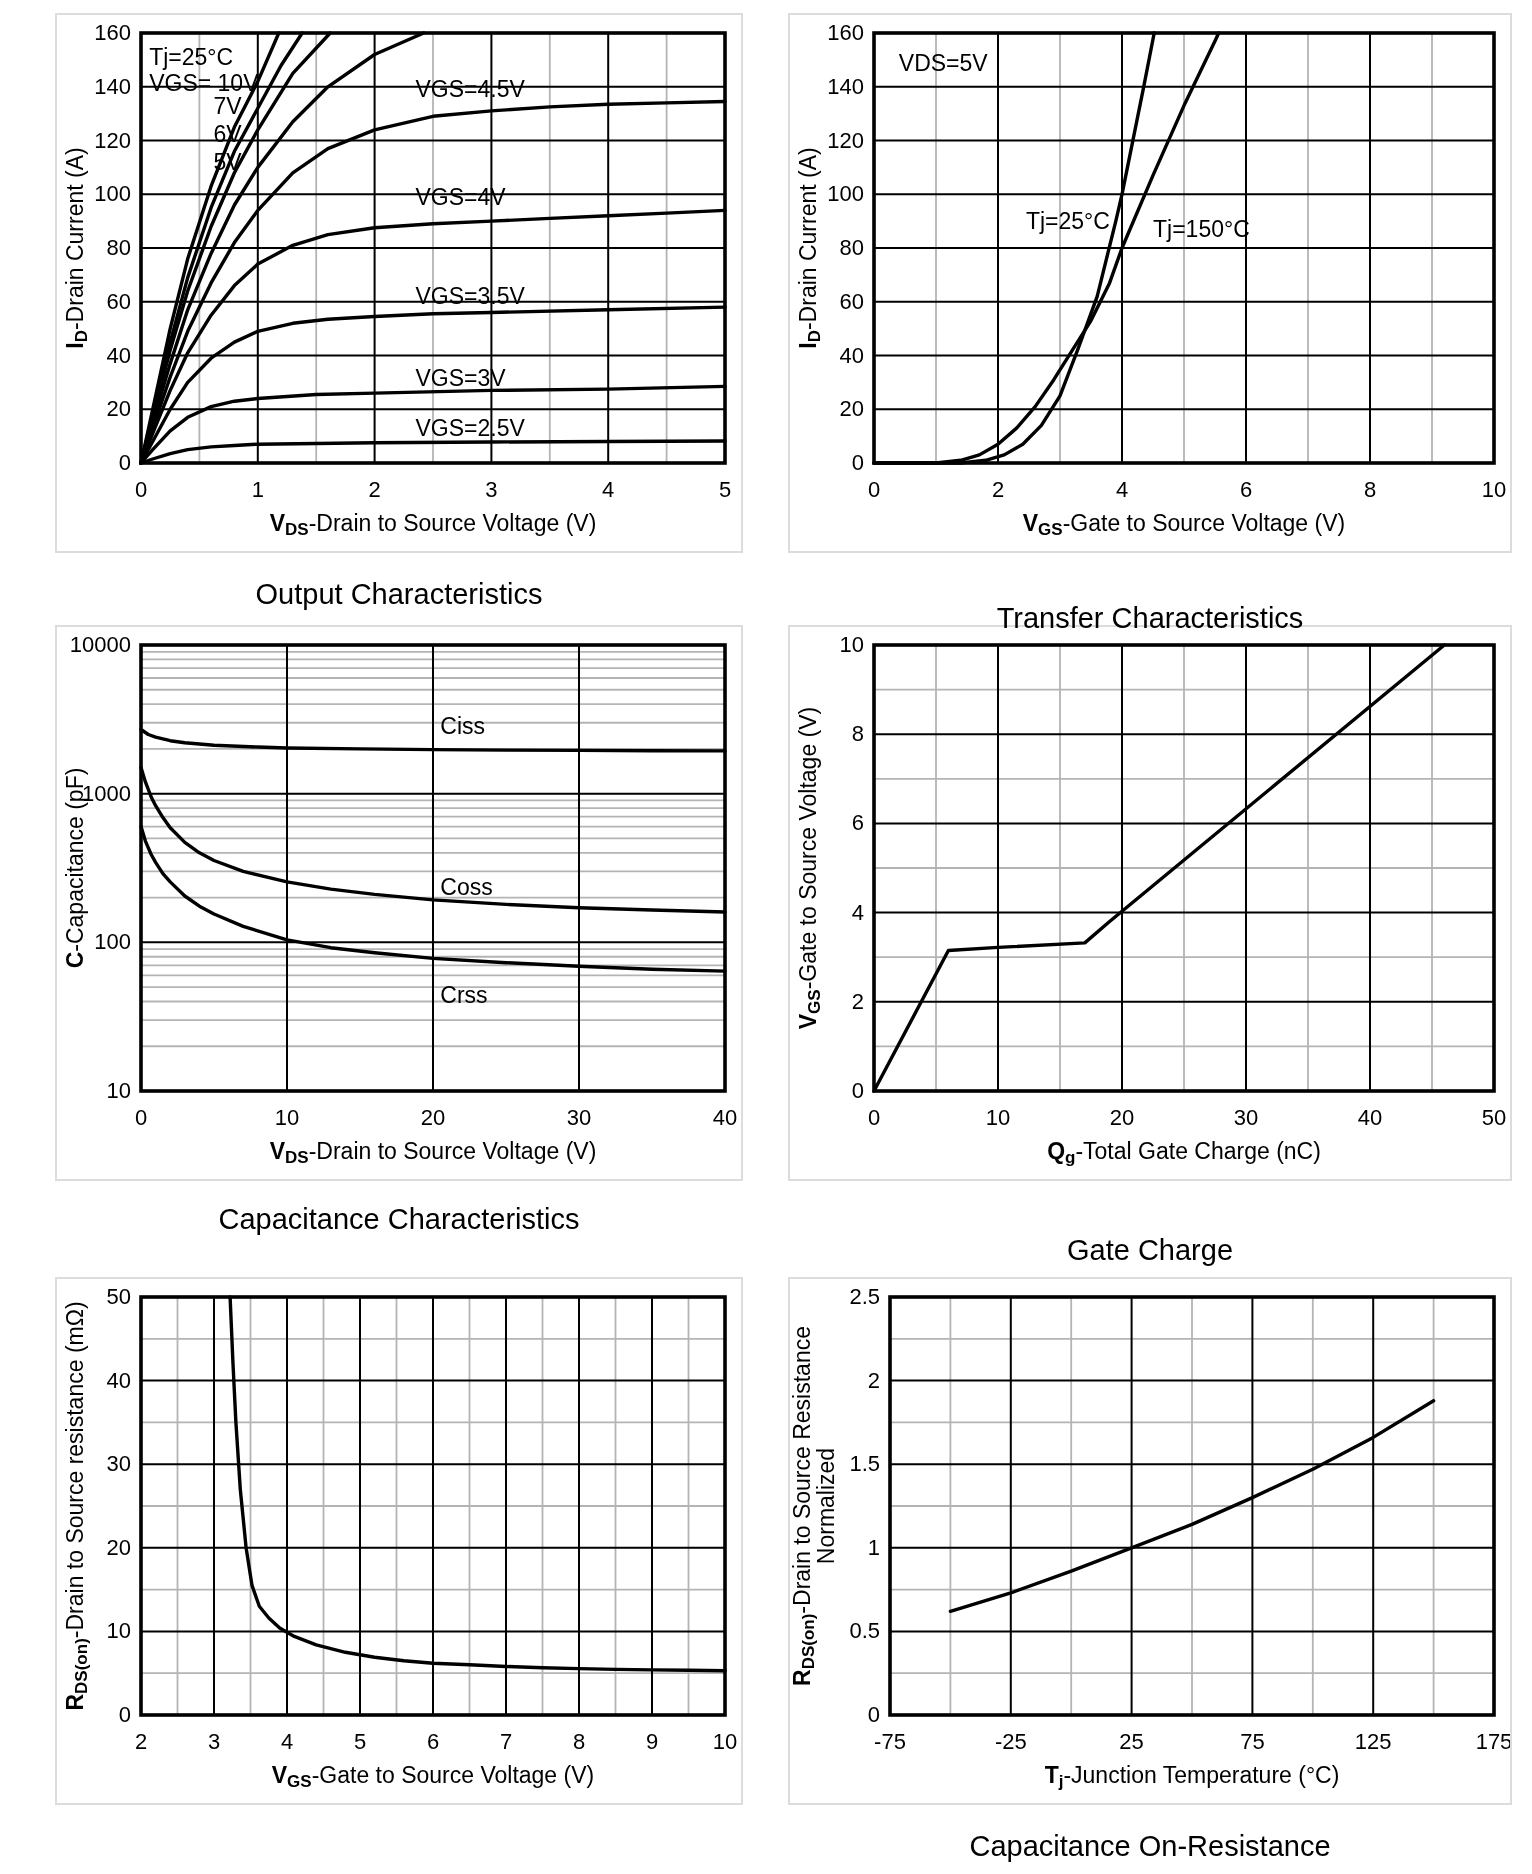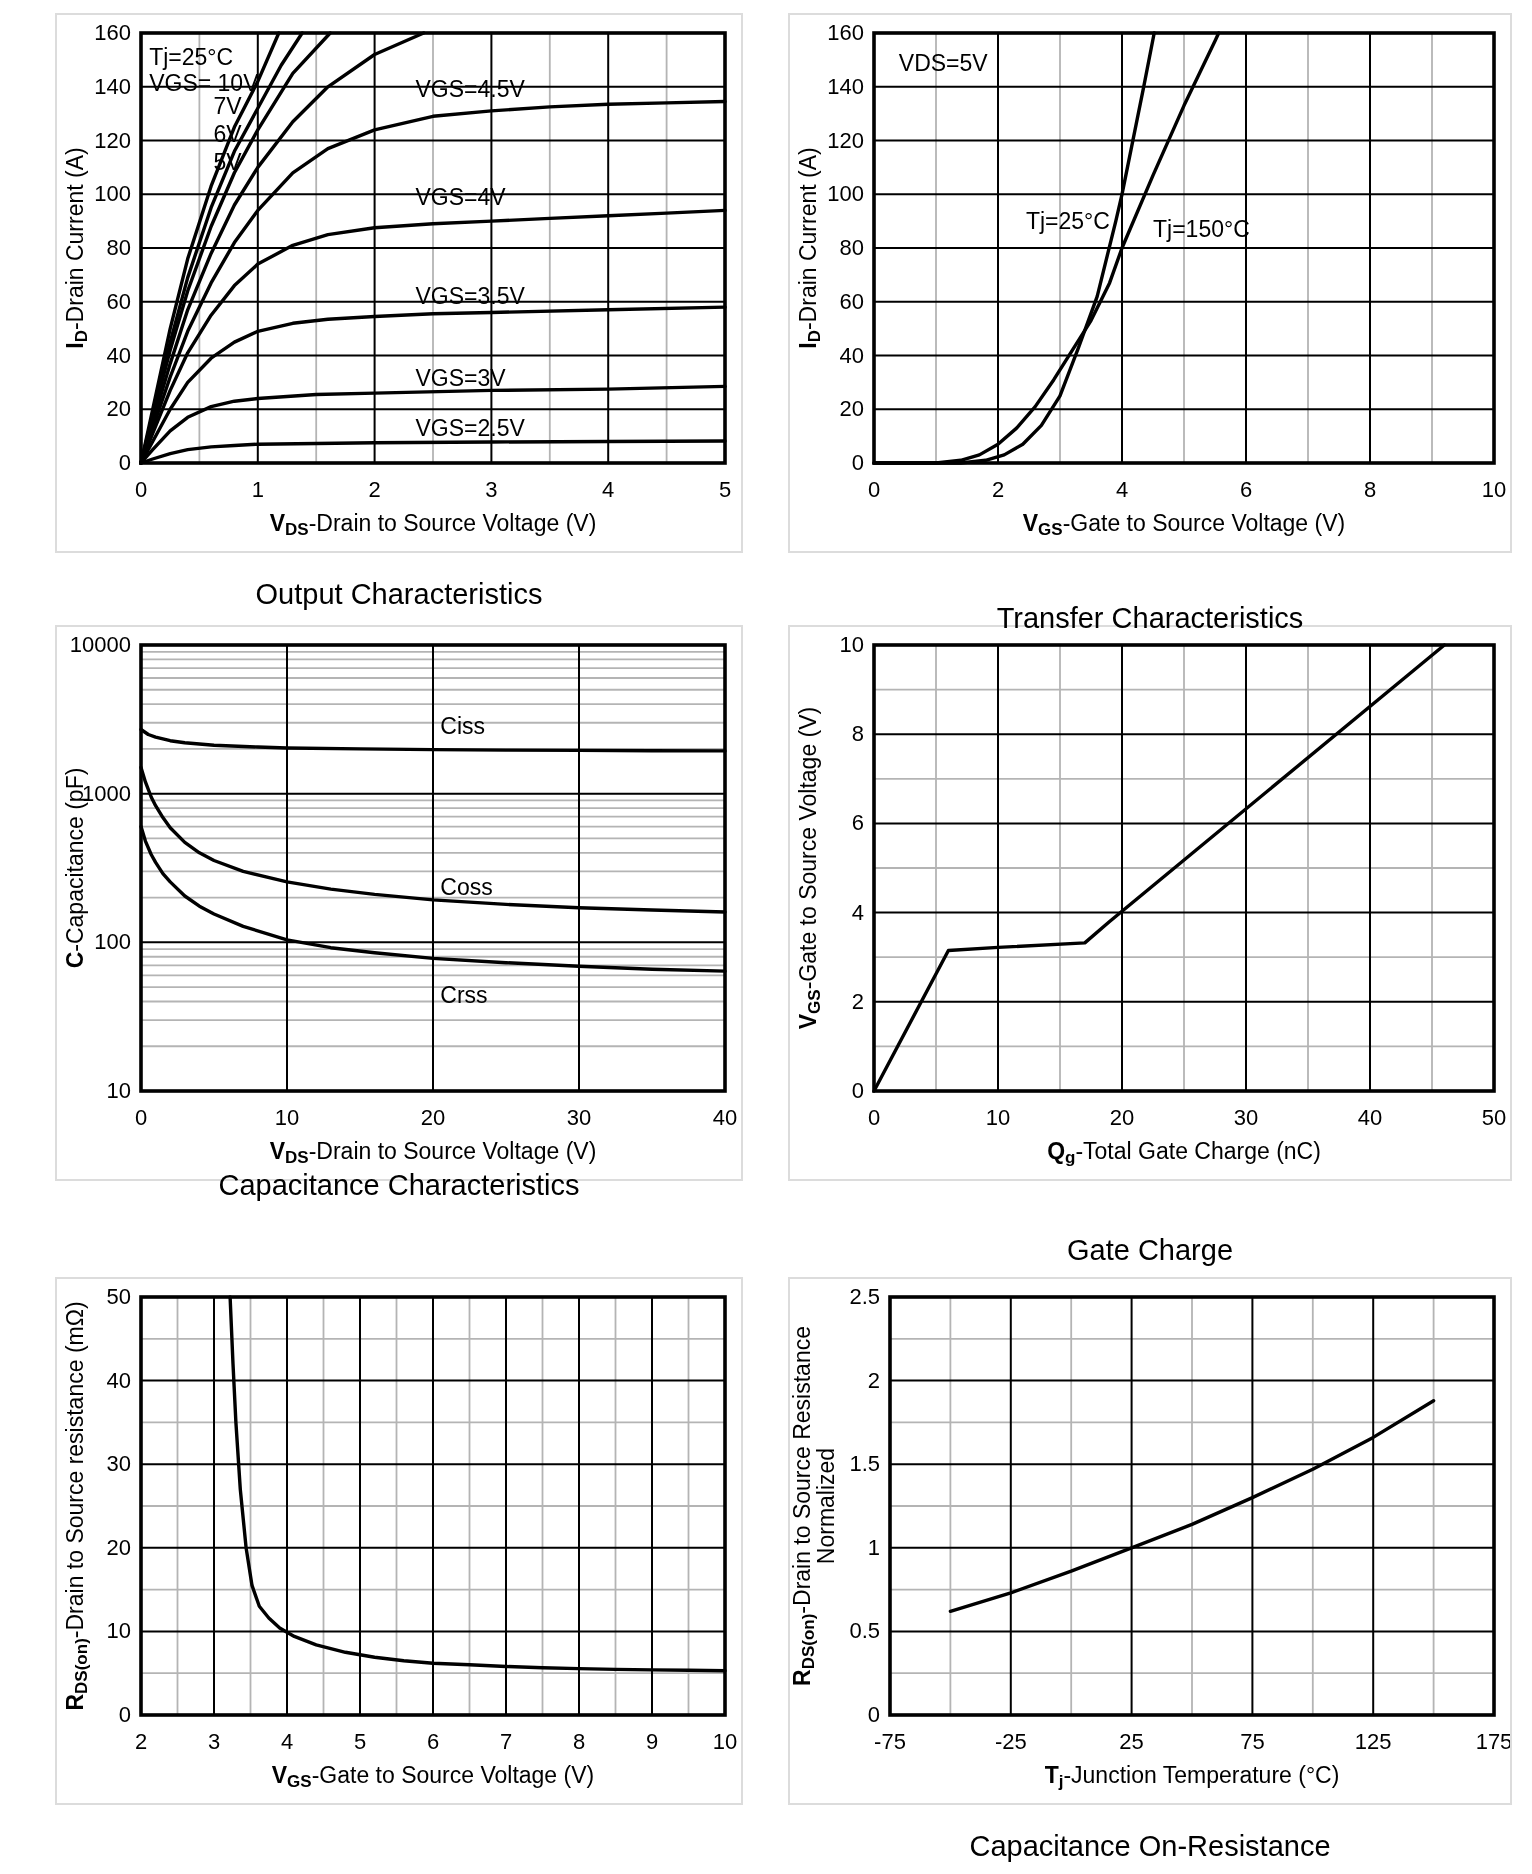--- a/index.html
+++ b/index.html
@@ -11,21 +11,21 @@
            font-family:"Liberation Sans","DejaVu Sans",sans-serif;}
   
   .p0{left:55px;top:13px;width:688px;height:540px;}
   .p1{left:788px;top:13px;width:724px;height:540px;}
   .p2{left:55px;top:625px;width:688px;height:556px;}
   .p3{left:788px;top:625px;width:724px;height:556px;}
   .p4{left:55px;top:1277px;width:688px;height:528px;}
   .p5{left:788px;top:1277px;width:724px;height:528px;}
   .c0{left:55px;top:578px;width:688px;}
   .c1{left:788px;top:578px;width:724px;margin-top:24px;}
-  .c2{left:55px;top:1169px;width:688px;}
+  .c2{left:55px;top:1203px;width:688px;}
   .c3{left:788px;top:1203px;width:724px;margin-top:31px;}
   .c4{left:55px;top:1830px;width:688px;}
   .c5{left:788px;top:1830px;width:724px;}
 </style>
 </head>
 <body>
 
 <div class="page">
 
   <section class="panel p0">

